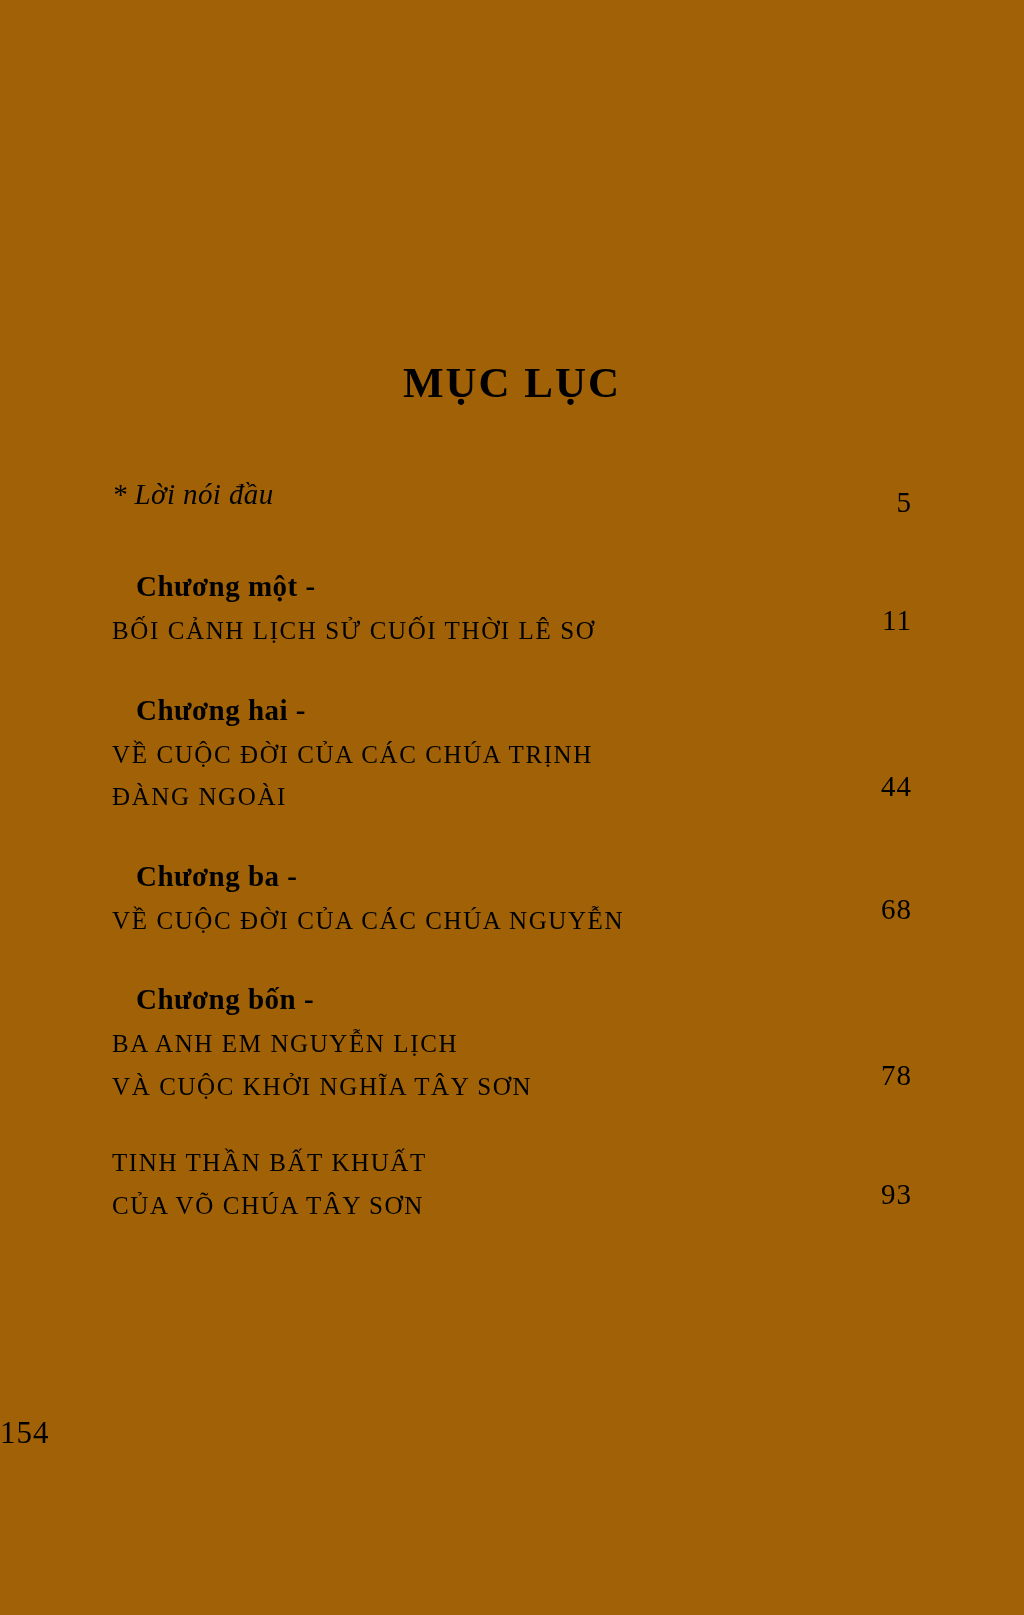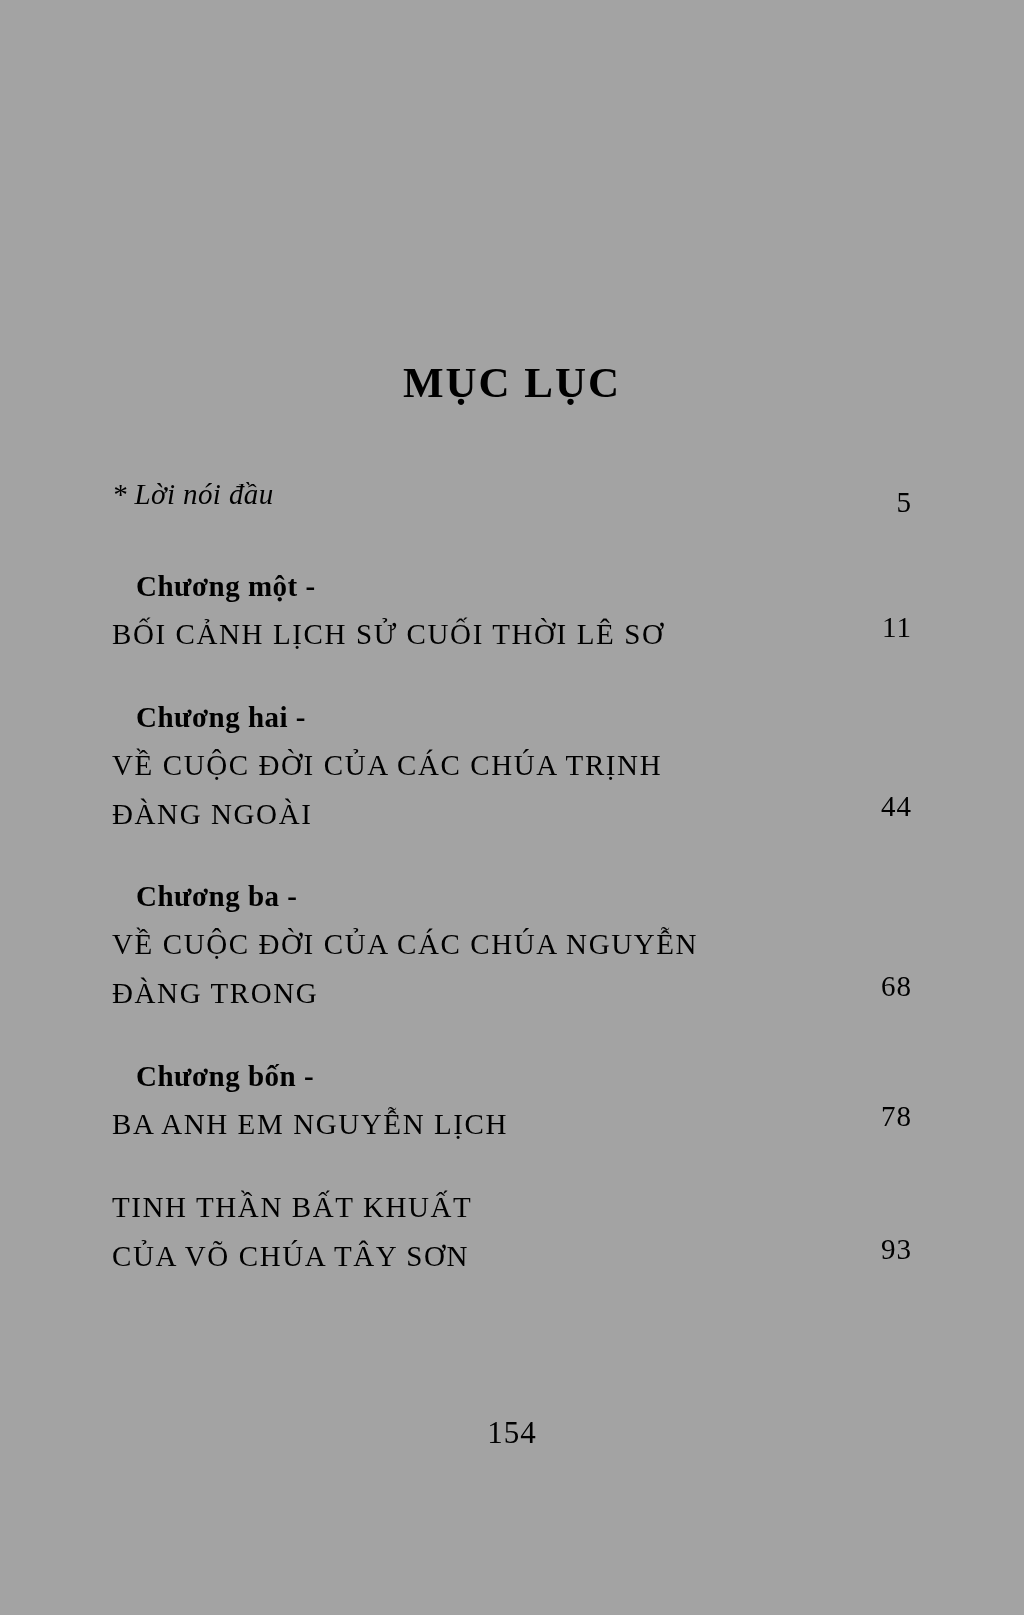--- a/index.html
+++ b/index.html
@@ -11,21 +11,21 @@
     width: 1024px;
     height: 1615px;
     position: relative;
     font-family: "Liberation Serif", "DejaVu Serif", serif;
     color: #000000;
     overflow: hidden;
   }
   .page {
     position: absolute;
     inset: 0;
-    background: #a3a3a3;
+    background: #a16207;
   }
   .toc-title {
     position: absolute;
     top: 358px;
     left: 0;
     width: 100%;
     text-align: center;
     font-size: 43px;
     font-weight: 700;
     letter-spacing: 2px;
@@ -46,21 +46,21 @@
   }
   .chapter-label {
     font-size: 29px;
     font-weight: 700;
     letter-spacing: 0.5px;
     line-height: 1.62;
     font-family: "Liberation Serif", "DejaVu Serif", serif;
     margin-left: 24px;
   }
   .entry-line {
-    font-size: 29px;
+    font-size: 25px;
     line-height: 1.7;
     letter-spacing: 1.6px;
     font-family: "Liberation Serif", "DejaVu Serif", serif;
   }
   .entry.preface .entry-line {
     font-style: italic;
     letter-spacing: 0.4px;
     font-size: 29px;
     font-family: Liberation Serif, serif;
   }
@@ -77,21 +77,21 @@
     width: 90px;
   }
   .entry.preface .page-num {
     bottom: 0px;
   }
   .folio {
     position: absolute;
     top: 1415px;
     left: 0;
     width: 100%;
-    text-align: center;
+    text-align: left;
     font-size: 31px;
     letter-spacing: 1px;
   }
 </style>
 </head>
 <body>
 
 <div class="page">
 
   <div class="toc-title">MỤC LỤC</div>
@@ -119,29 +119,29 @@
         <div class="entry-line">VỀ CUỘC ĐỜI CỦA CÁC CHÚA TRỊNH</div>
         <div class="entry-line">ĐÀNG NGOÀI</div>
       </div>
       <div class="page-num">44</div>
     </div>
 
     <div class="entry">
       <div class="entry-lines">
         <div class="chapter-label">Chương ba -</div>
         <div class="entry-line">VỀ CUỘC ĐỜI CỦA CÁC CHÚA NGUYỄN</div>
-        <div class="entry-line">ĐÀNG TRONG</div>
       </div>
       <div class="page-num">68</div>
     </div>
 
     <div class="entry">
       <div class="entry-lines">
         <div class="chapter-label">Chương bốn -</div>
         <div class="entry-line">BA ANH EM NGUYỄN LỊCH</div>
+        <div class="entry-line">VÀ CUỘC KHỞI NGHĨA TÂY SƠN</div>
       </div>
       <div class="page-num">78</div>
     </div>
 
     <div class="entry">
       <div class="entry-lines">
         <div class="entry-line">TINH THẦN BẤT KHUẤT</div>
         <div class="entry-line">CỦA VÕ CHÚA TÂY SƠN</div>
       </div>
       <div class="page-num">93</div>

